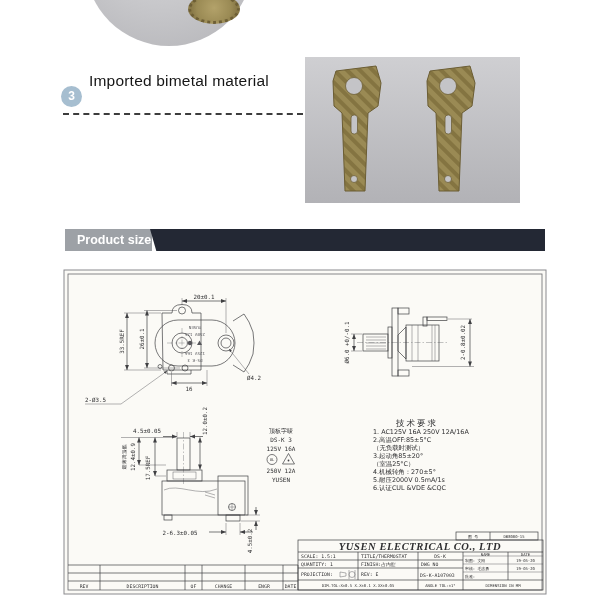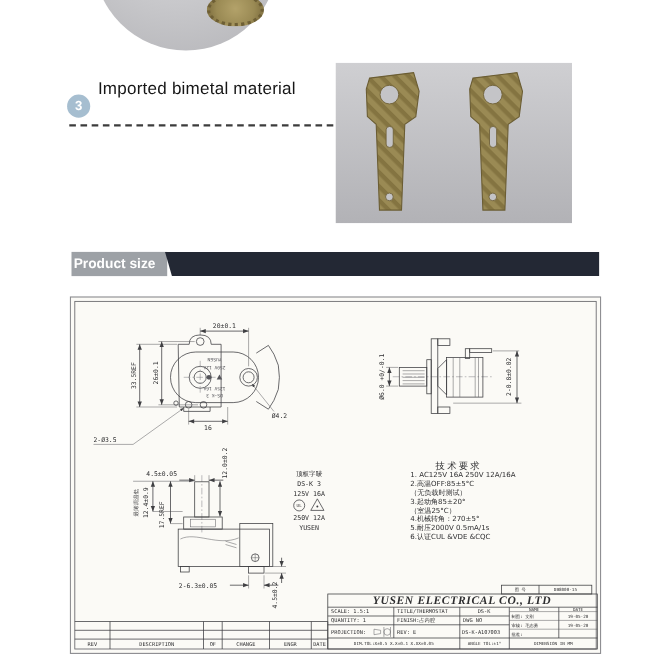--- a/index.html
+++ b/index.html
@@ -13,21 +13,21 @@
         border:3px dotted #6e5f35;box-sizing:border-box;}
   
   .badge{position:absolute;left:61px;top:86px;width:21px;height:21px;border-radius:50%;
          background:#a6bed0;color:#fff;font-weight:bold;font-size:12px;line-height:21px;text-align:center;}
   .feature-label{position:absolute;left:89px;top:72px;font-size:15.5px;font-weight:500;color:#161616;letter-spacing:.2px;}
   .dash{position:absolute;left:63px;top:113px;width:240px;border-top:2px dashed #3c3c3c;}
   
   .strips{position:absolute;left:305px;top:57px;}
   
   .banner-gray{position:absolute;left:65px;top:229px;width:87px;height:22px;background:#9da1a6;
-               color:#fff;font-size:12.5px;font-weight:bold;line-height:22px;padding-left:2px;box-sizing:border-box;}
+               color:#fff;font-size:12.5px;font-weight:bold;line-height:22px;padding-left:12px;box-sizing:border-box;}
   .banner-dark{position:absolute;left:150px;top:229px;width:395px;height:22px;background:#232834;
                clip-path:polygon(0 0,100% 0,100% 100%,1.6% 100%);}
   
   .sheet{position:absolute;left:63px;top:269px;}
   .ln{stroke:#3f3f42;stroke-width:.7;fill:none;}
   .lnthin{stroke:#55555a;stroke-width:.45;fill:none;}
   .cl{stroke:#6a6a70;stroke-width:.4;stroke-dasharray:6 2 1.5 2;fill:none;}
   text{fill:#2e2e30;}
   .dim{font:5.8px "DejaVu Sans Mono",monospace;}
   .dimc{text-anchor:middle;}

